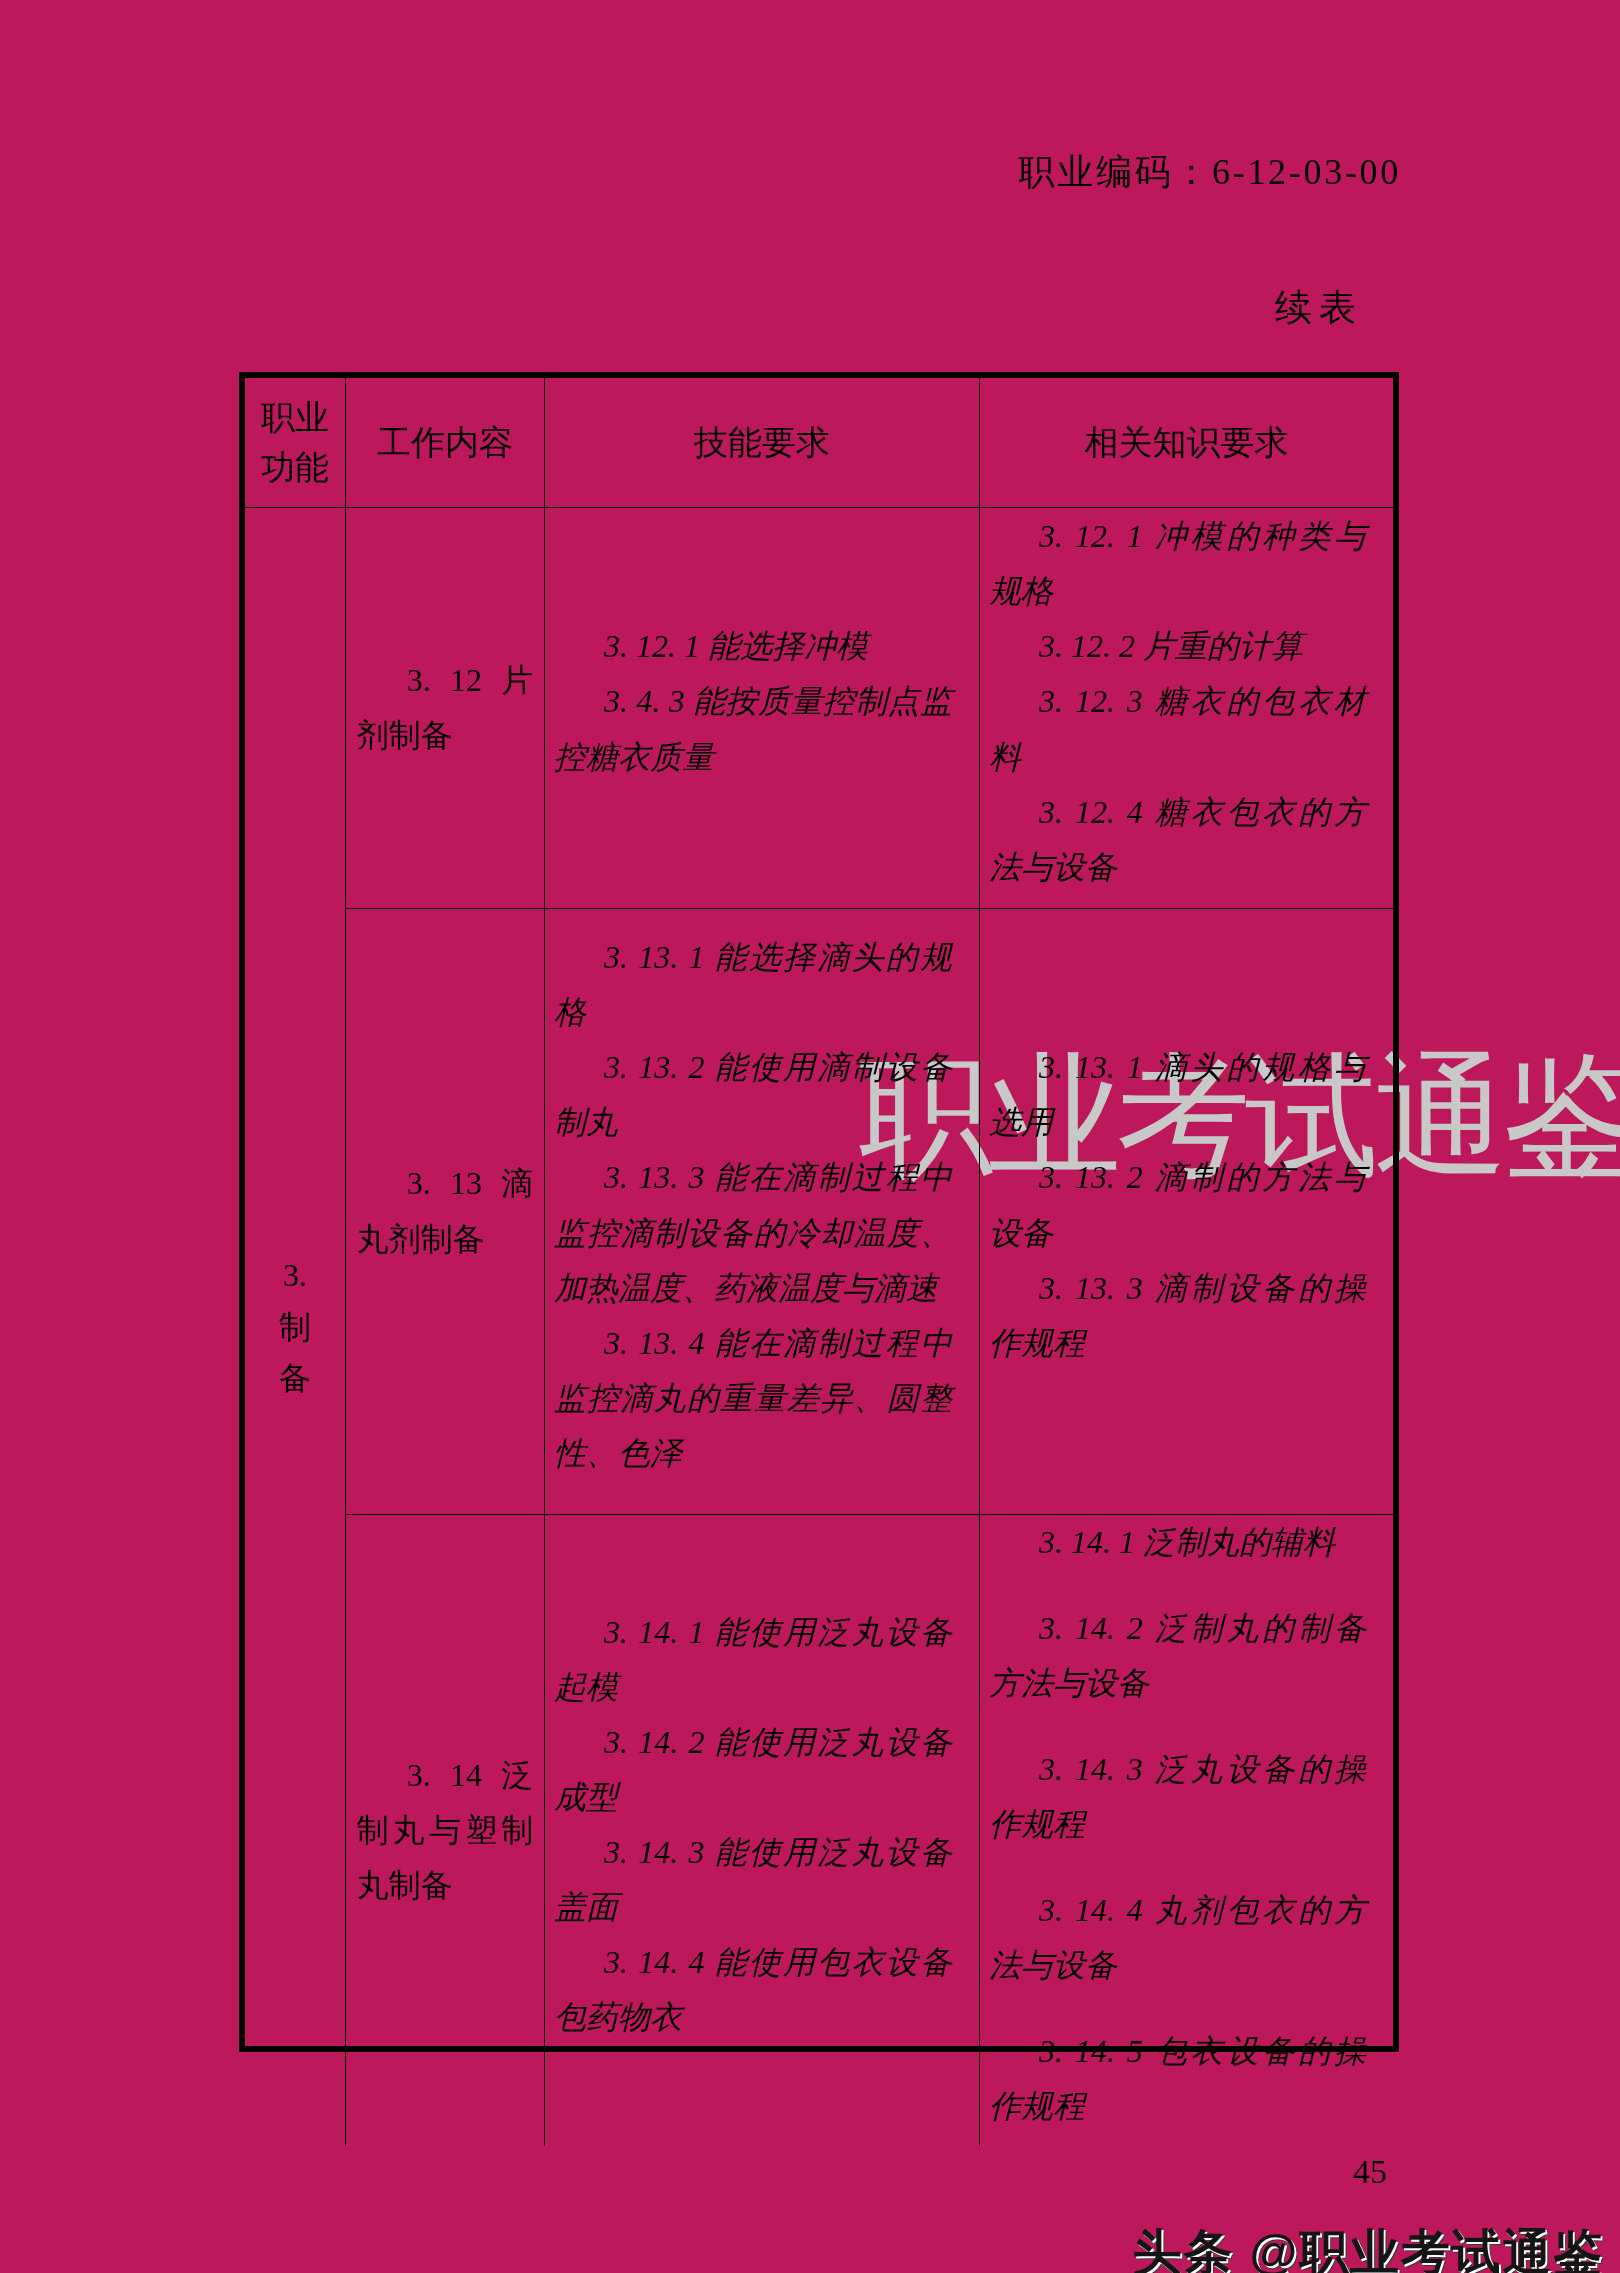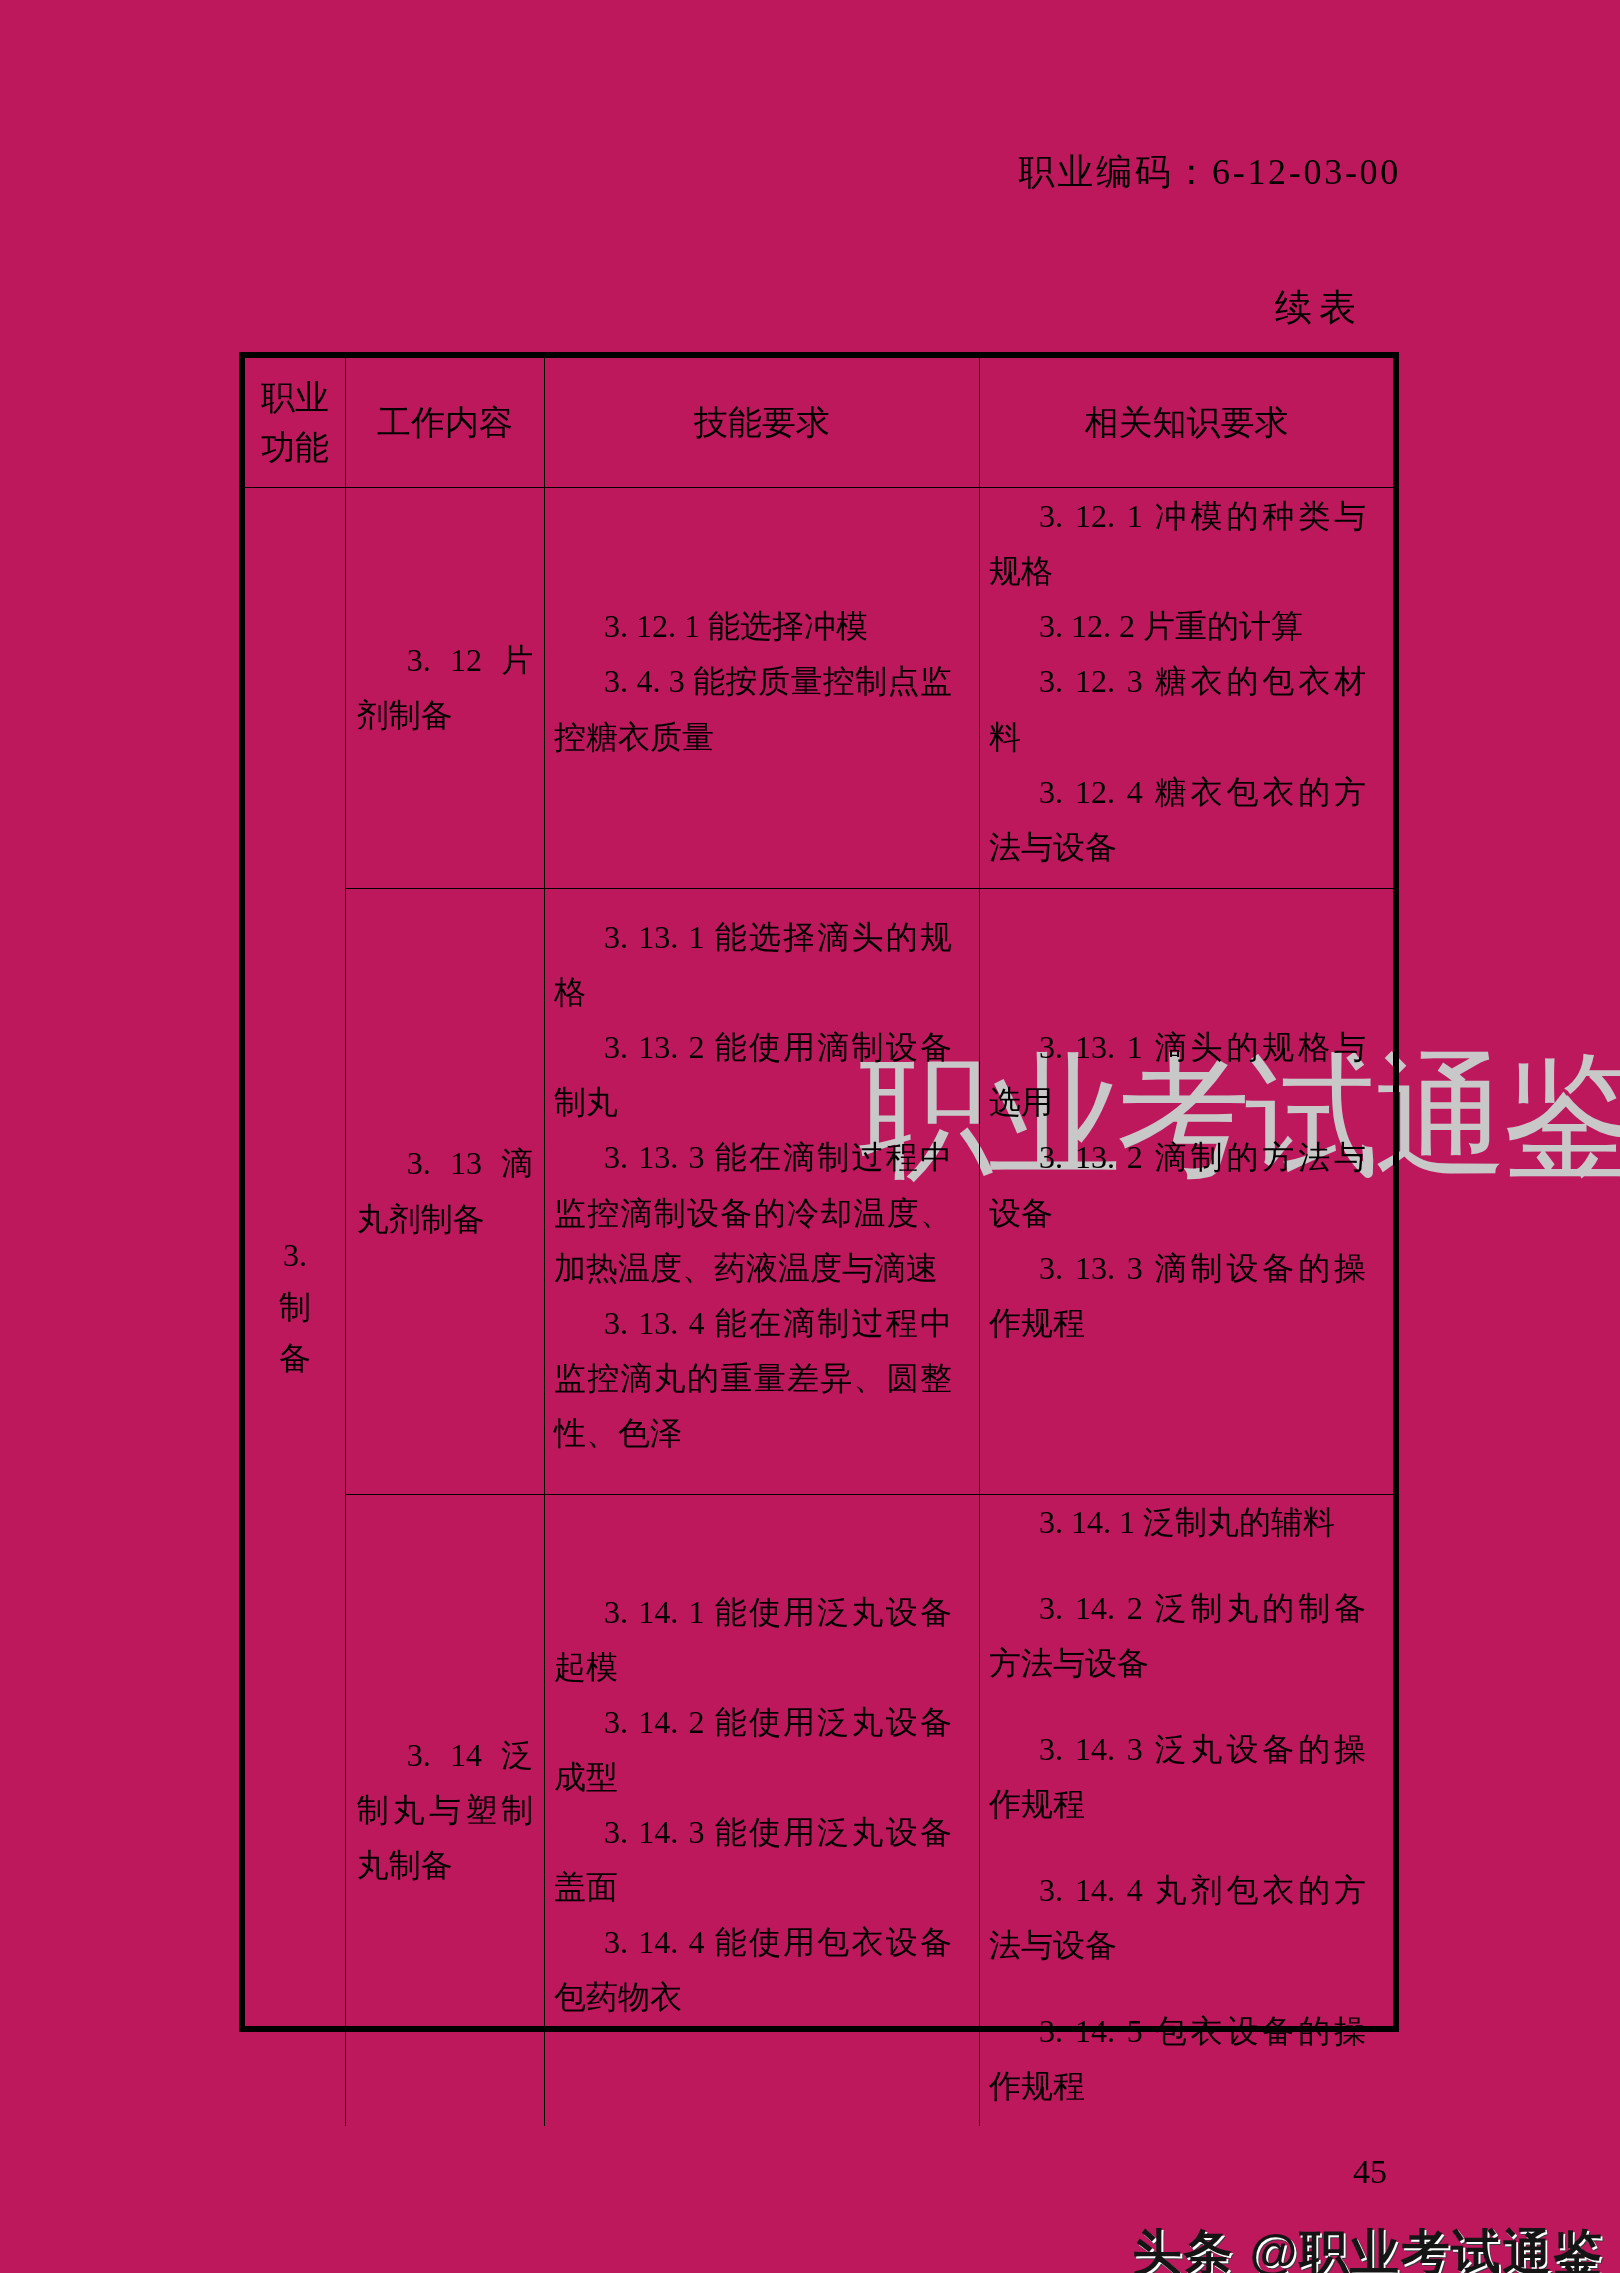--- a/index.html
+++ b/index.html
@@ -45,21 +45,21 @@
     color: #c8c8c8;
     letter-spacing: -5.3px;
     white-space: nowrap;
     z-index: 0;
   }
 
   
   .req-table {
     position: absolute;
     left: 239px;
-    top: 352px;
+    top: 372px;
     width: 1160px;
     height: 1680px;
     border: 6.2px solid #000;
     box-sizing: border-box;
     display: grid;
     grid-template-columns: 101px 199px 435px 1fr;
     grid-template-rows: 130px 401px 606px 1fr;
     z-index: 1;
     background: transparent;
   }
@@ -96,21 +96,21 @@
   }
 
   .work-cell { padding: 0 10.7px; }
   .work-cell p {
     margin: 0;
     text-indent: 50px;
     text-align: justify;
     text-justify: inter-character;
   }
 
-  .items-cell { padding: 0 27px 12px 9px; }
+  .items-cell { padding: 0 27px 12px 9px; font-style: italic; }
   .items-cell p {
     margin: 0;
     text-indent: 50px;
     text-align: justify;
     text-justify: inter-character;
   }
 
   
   .page-number {
     position: absolute;

